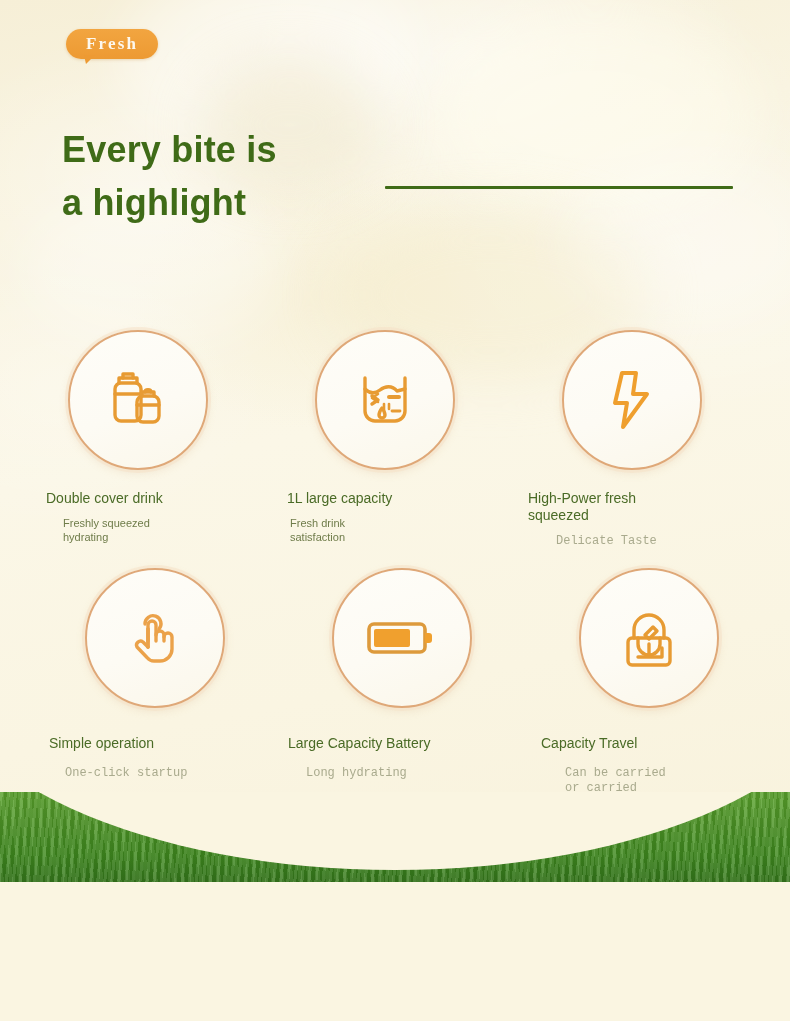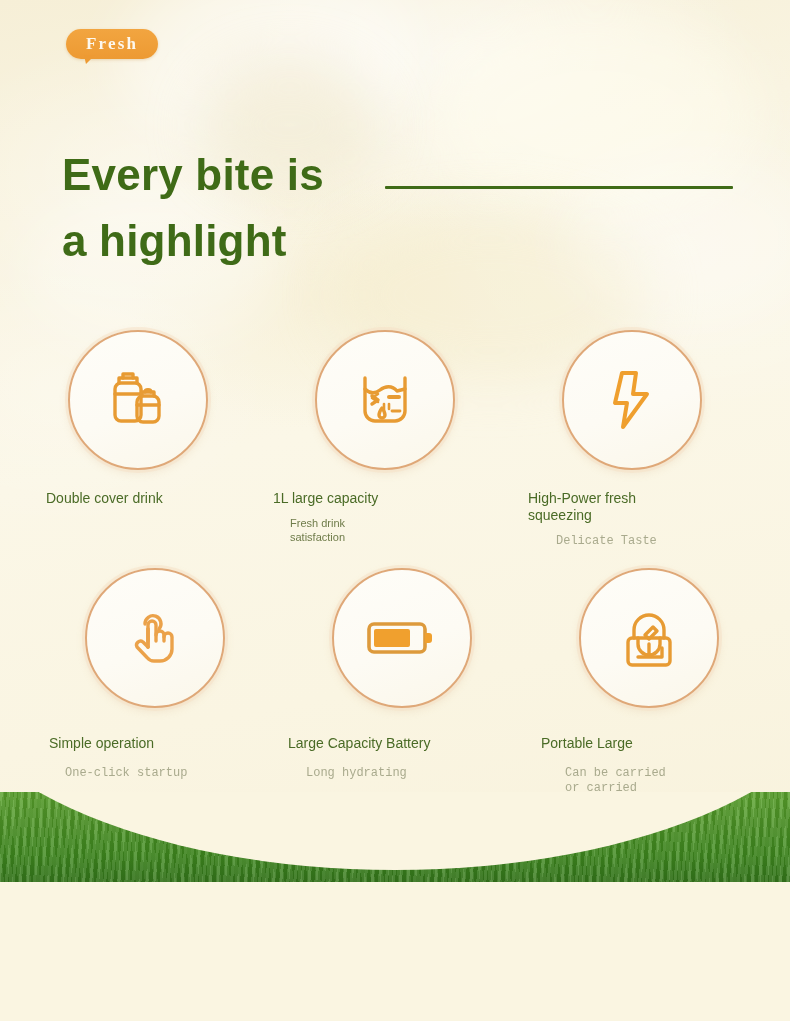--- a/index.html
+++ b/index.html
@@ -69,24 +69,24 @@
     bottom: -5px;
     width: 11px;
     height: 9px;
     background: #ed9a33;
     clip-path: polygon(0 0, 100% 0, 18% 100%);
   }
 
   .headline {
     position: absolute;
     left: 62px;
-    top: 113px;
+    top: 99px;
     width: 330px;
     color: #3f6b17;
-    font-size: 44px;
+    font-size: 36px;
     line-height: 1.48;
     letter-spacing: 0.2px;
     white-space: pre-line;
   }
 
   .rule {
     position: absolute;
     left: 385px;
     top: 186px;
     width: 348px;
@@ -146,21 +146,21 @@
     font-size: 11px;
     line-height: 1.25;
     color: #6f7c4a;
   }
   .sub.muted { color: #a9aa8d; font-size: 12px; font-family: Liberation Mono, monospace; }
 
   
   .c1 .label { margin-left: 22px; width: 140px; }
   .c1 .sub   { margin-left: 39px; width: 110px; }
 
-  .c2 .label { margin-left: 2px;  width: 175px; text-align: left; }
+  .c2 .label { margin-left: 16px;  width: 175px; text-align: left; }
   .c2 .sub   { margin-left: 19px; width: 92px; }
 
   .c3 .label { margin-left: 10px; width: 140px; }
   .c3 .sub   { margin-left: 38px; width: 120px; }
 
   .row.two .c1 .label { margin-left: 8px; width: 180px; }
   .row.two .c1 .sub   { margin-left: 24px; width: 160px; }
 
   .row.two .c2 .label { margin-left: 0px;  width: 155px; }
   .row.two .c2 .sub   { margin-left: 18px; width: 140px; }
@@ -234,20 +234,21 @@
                 <path d="M22 15v-4h10v4"></path>
                 <rect x="36" y="33" width="22" height="26" rx="6"></rect>
                 <path d="M36 42h22"></path>
                 <path d="M41 33v-4h12v4"></path>
                 <path d="M44 29c0-3 6-3 6 0"></path>
               </svg>
             </span>
           </div>
         </div>
         <div class="label">Double cover drink</div>
+        <div class="sub">Freshly squeezed hydrating</div>
       </div>
 
       <div class="cell c2">
         <div class="circ-wrap">
           <div class="circ">
             <span>
               <svg width="74" height="74" viewBox="0 0 74 74" fill="none" stroke="#e79b33" stroke-width="3.4" stroke-linecap="round" stroke-linejoin="round">
                 <path d="M17 15v33a10 10 0 0 0 10 10h20a10 10 0 0 0 10-10V15"></path>
                 <path d="M17 26c5 5 10 5 15 1s12-5 17 1l8 -2"></path>
                 <path d="M24 33l6 4-6 4"></path>
@@ -268,21 +269,21 @@
       <div class="cell c3">
         <div class="circ-wrap">
           <div class="circ">
             <span>
               <svg width="74" height="74" viewBox="0 0 74 74" fill="none" stroke="#ef9f2e" stroke-width="4" stroke-linecap="round" stroke-linejoin="round">
                 <path d="M41 10H27L20 40h12l-4 24 24-33H38l3-21z"></path>
               </svg>
             </span>
           </div>
         </div>
-        <div class="label">High-Power fresh squeezing</div>
+        <div class="label">High-Power fresh squeezed</div>
         <div class="sub muted">Delicate Taste</div>
       </div>
 
     </div>
 
     <div class="row two">
 
       <div class="cell c1">
         <div class="circ-wrap">
           <div class="circ">
@@ -326,21 +327,21 @@
                 <path d="M22 37V29a15 15 0 0 1 30 0v8"></path>
                 <rect x="16" y="37" width="42" height="27" rx="4"></rect>
                 <path d="M26 37v6a11 11 0 0 0 22 0v-6"></path>
                 <path d="M37 43v10"></path>
                 <path d="M26 56h24v-9"></path>
                 <path d="M33 34l8-8 4 4-8 8z"></path>
               </svg>
             </span>
           </div>
         </div>
-        <div class="label">Portable Large</div>
+        <div class="label">Capacity Travel</div>
         <div class="sub muted">Can be carried or carried</div>
       </div>
 
     </div>
   </div>
 
   <div class="grass">
     <div class="grass-img"></div>
     <div class="grass-mask"></div>
   </div>

